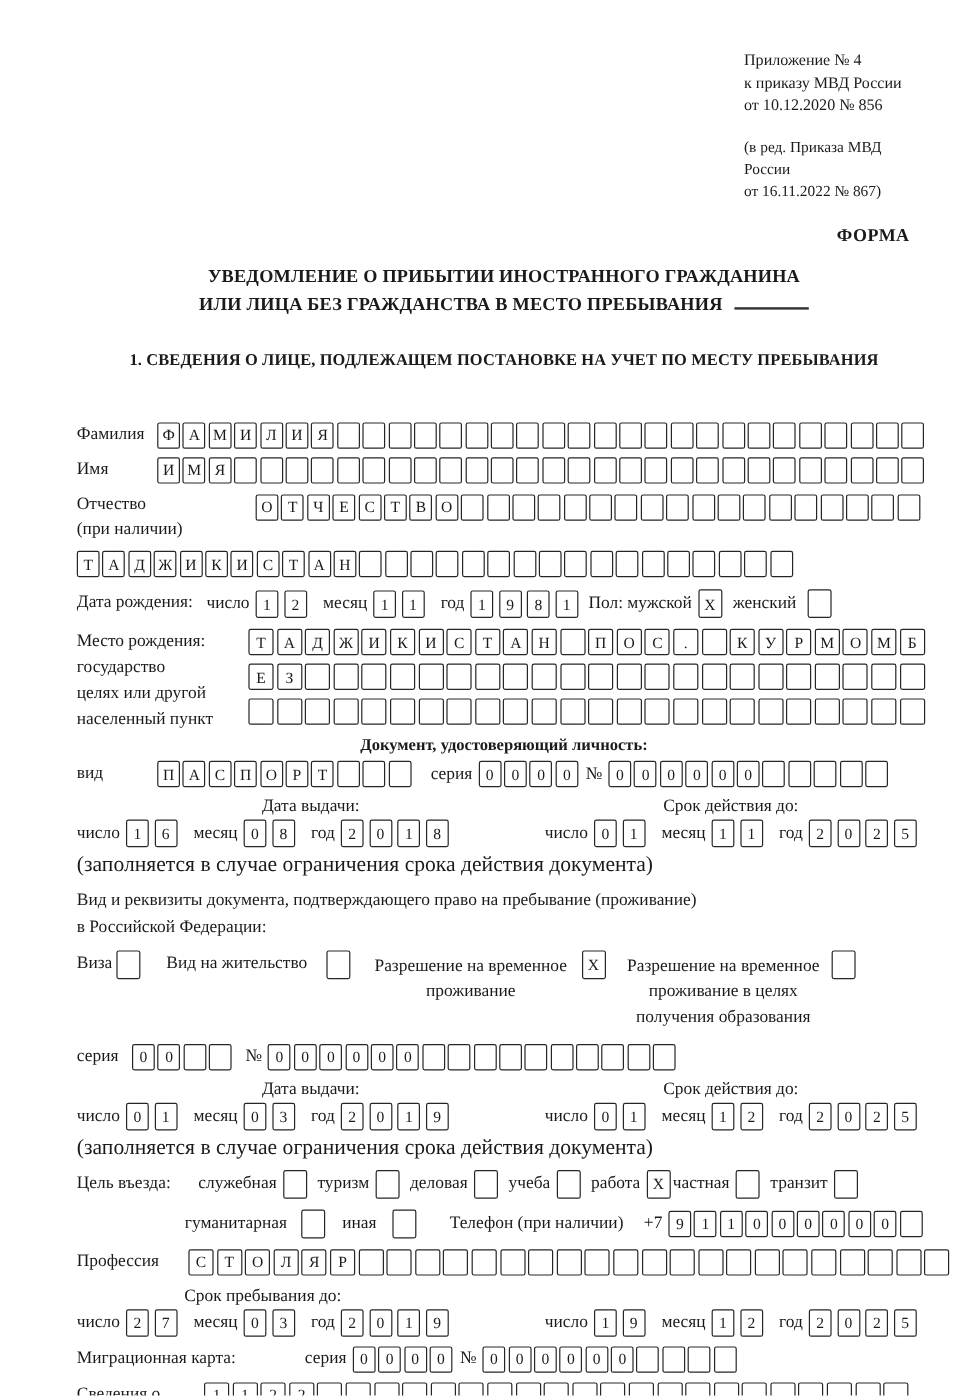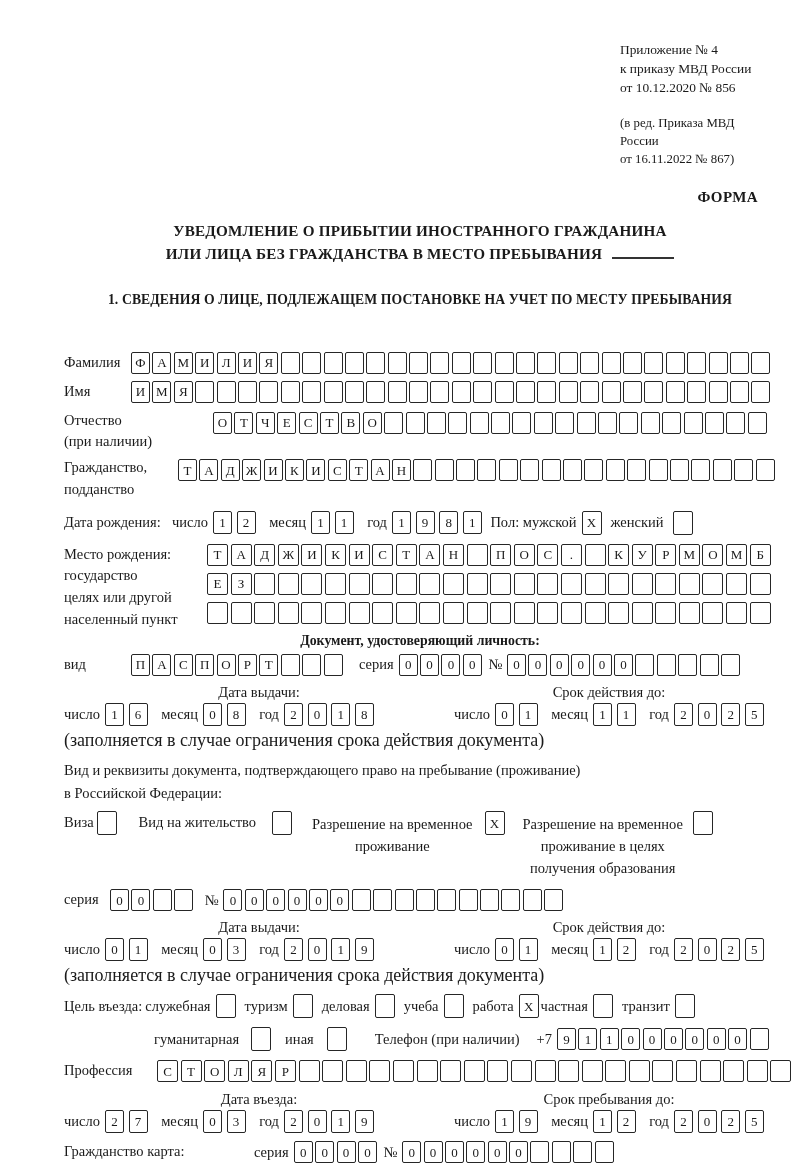--- a/index.html
+++ b/index.html
@@ -179,24 +179,20 @@
         <span class="cell"></span>
         <span class="cell"></span>
         <span class="cell"></span>
         <span class="cell"></span>
         <span class="cell"></span>
         <span class="cell"></span>
       </span>
   </div>
 
   <div class="frow top" style="margin-bottom:10px">
-    <span class="flabel" style="width:114px">
-      <div>Гражданство,</div>
-      <div>подданство</div>
-    </span>
     <span class="cells" style="margin-top:2px">
         <span class="cell">Т</span>
         <span class="cell">А</span>
         <span class="cell">Д</span>
         <span class="cell">Ж</span>
         <span class="cell">И</span>
         <span class="cell">К</span>
         <span class="cell">И</span>
         <span class="cell">С</span>
         <span class="cell">Т</span>
@@ -523,21 +519,21 @@
           <span class="cell">0</span>
           <span class="cell">2</span>
           <span class="cell">5</span>
         </span>
     </span>
   </div>
   <div class="note">(заполняется в случае ограничения срока действия документа)</div>
 
   <div class="frow" style="margin-bottom:9px">
     <span>Цель въезда:</span>
-    <span class="dlabel" style="margin-left:3px">служебная</span>
+    <span class="dlabel" style="margin-left:23px">служебная</span>
     <span class="cells chkwrap">
         <span class="cell"></span>
       </span>
     <span class="dlabel">туризм</span>
     <span class="cells chkwrap">
         <span class="cell"></span>
       </span>
     <span class="dlabel">деловая</span>
     <span class="cells chkwrap">
         <span class="cell"></span>
@@ -611,21 +607,20 @@
         <span class="cell"></span>
         <span class="cell"></span>
         <span class="cell"></span>
         <span class="cell"></span>
         <span class="cell"></span>
         <span class="cell"></span>
       </span>
   </div>
 
   <div class="twohead">
-    <span class="h1">Дата въезда:</span>
     <span class="h2">Срок пребывания до:</span>
   </div>
   <div class="dateline" style="margin-bottom:8px">
     <span class="dleft">
       <span class="dlabel first">число</span>
       <span class="cells dates">
           <span class="cell">2</span>
           <span class="cell">7</span>
         </span>
       <span class="dlabel">месяц</span>
@@ -656,21 +651,21 @@
       <span class="cells dates">
           <span class="cell">2</span>
           <span class="cell">0</span>
           <span class="cell">2</span>
           <span class="cell">5</span>
         </span>
     </span>
   </div>
 
   <div class="frow" style="margin-bottom:8px">
-    <span class="flabel" style="width:190px">Гражданство карта:</span>
+    <span class="flabel" style="width:190px">Миграционная карта:</span>
     <span class="dlabel first">серия</span>
     <span class="cells">
         <span class="cell">0</span>
         <span class="cell">0</span>
         <span class="cell">0</span>
         <span class="cell">0</span>
       </span>
     <span class="dlabel" style="margin-left:4px">№</span>
     <span class="cells">
         <span class="cell">0</span>

